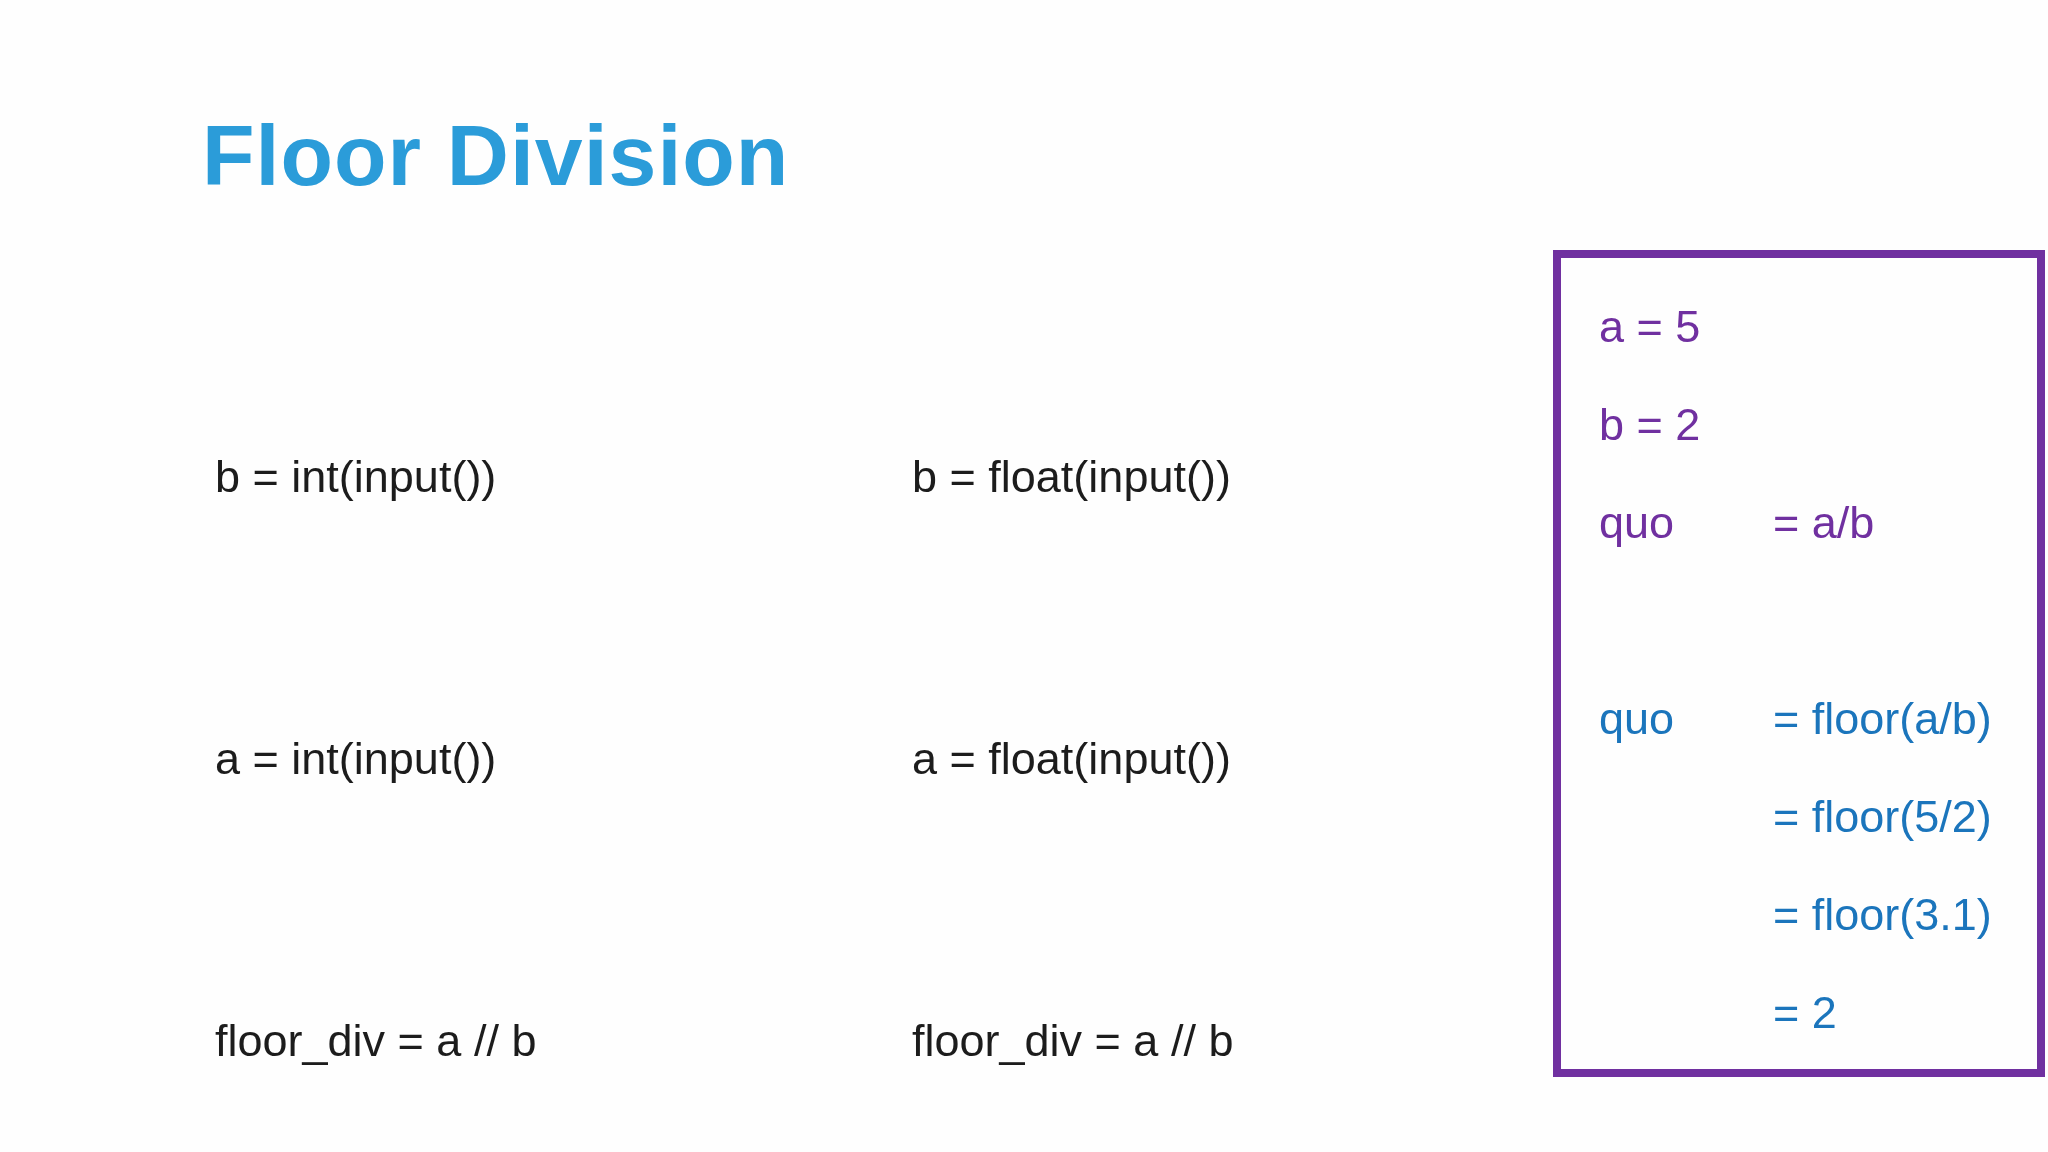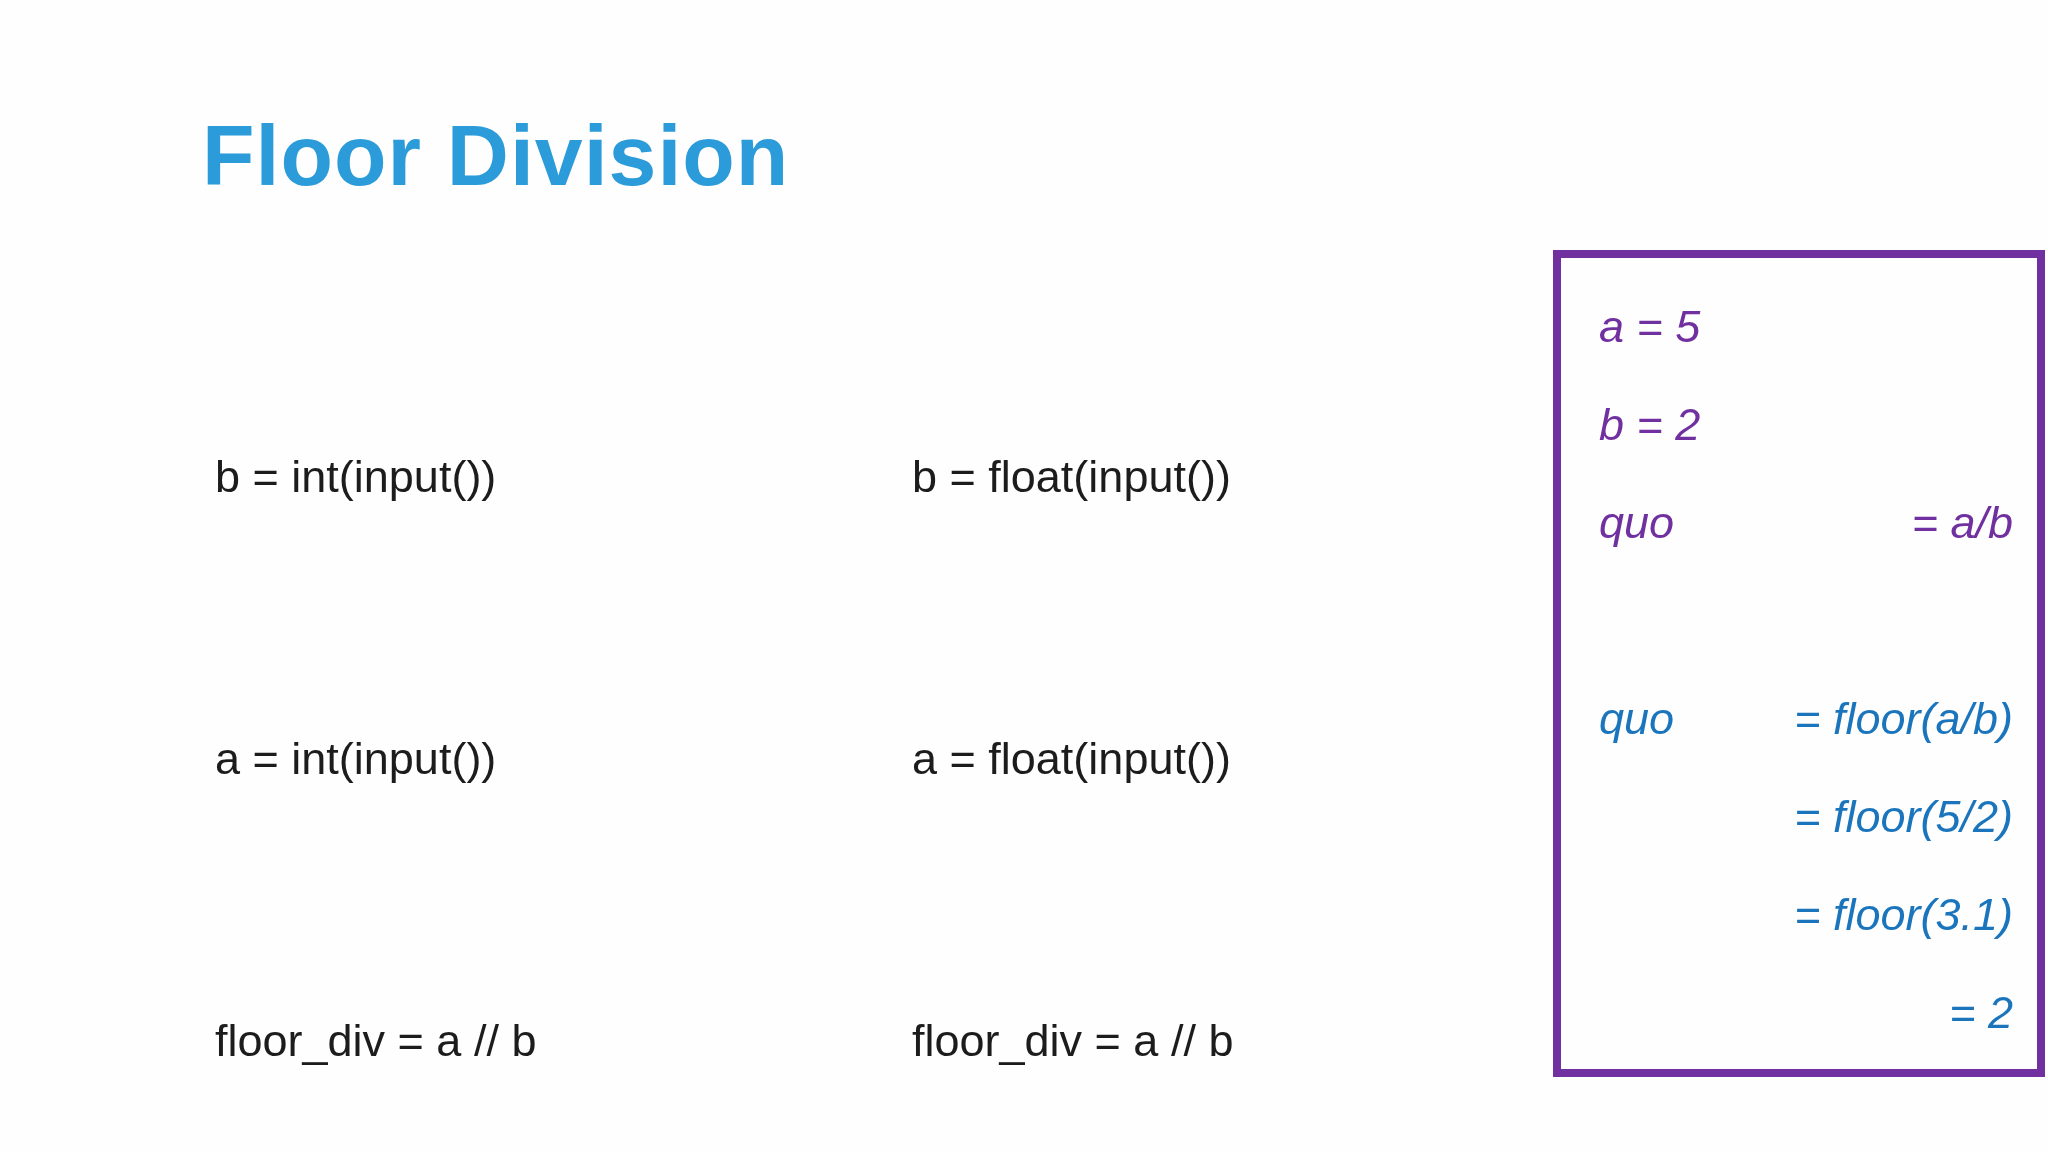--- a/index.html
+++ b/index.html
@@ -52,29 +52,27 @@
     border: 8px solid var(--purple);
     background: transparent;
     padding: 2px 0 0 14px;
   }
   .work-box-row {
     display: flex;
     height: 86px;
     line-height: 86px;
     font-size: 45px;
     white-space: pre;
-    font-style: italic;
   }
   .work-box-row .row-label {
     flex: 0 0 150px;
     width: 150px;
   }
   .work-box-row .row-expr {
     flex: 1;
-    text-align: right;
   }
   .work-box-row.purple { color: var(--purple); }
   .work-box-row.blue { color: var(--result-blue); }
 </style>
 </head>
 <body>
 
 <div class="slide">
 
   <h1 class="slide-title">Floor Division</h1>

